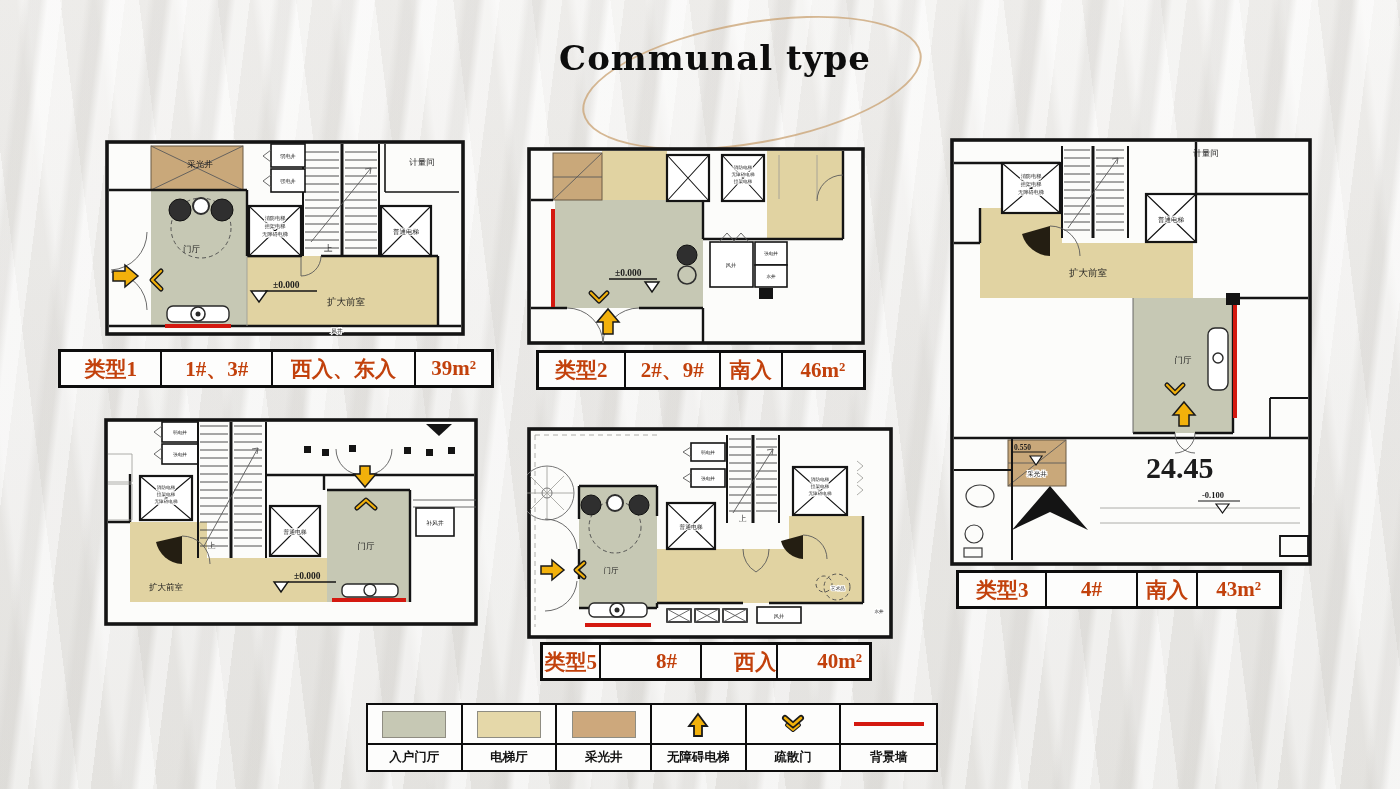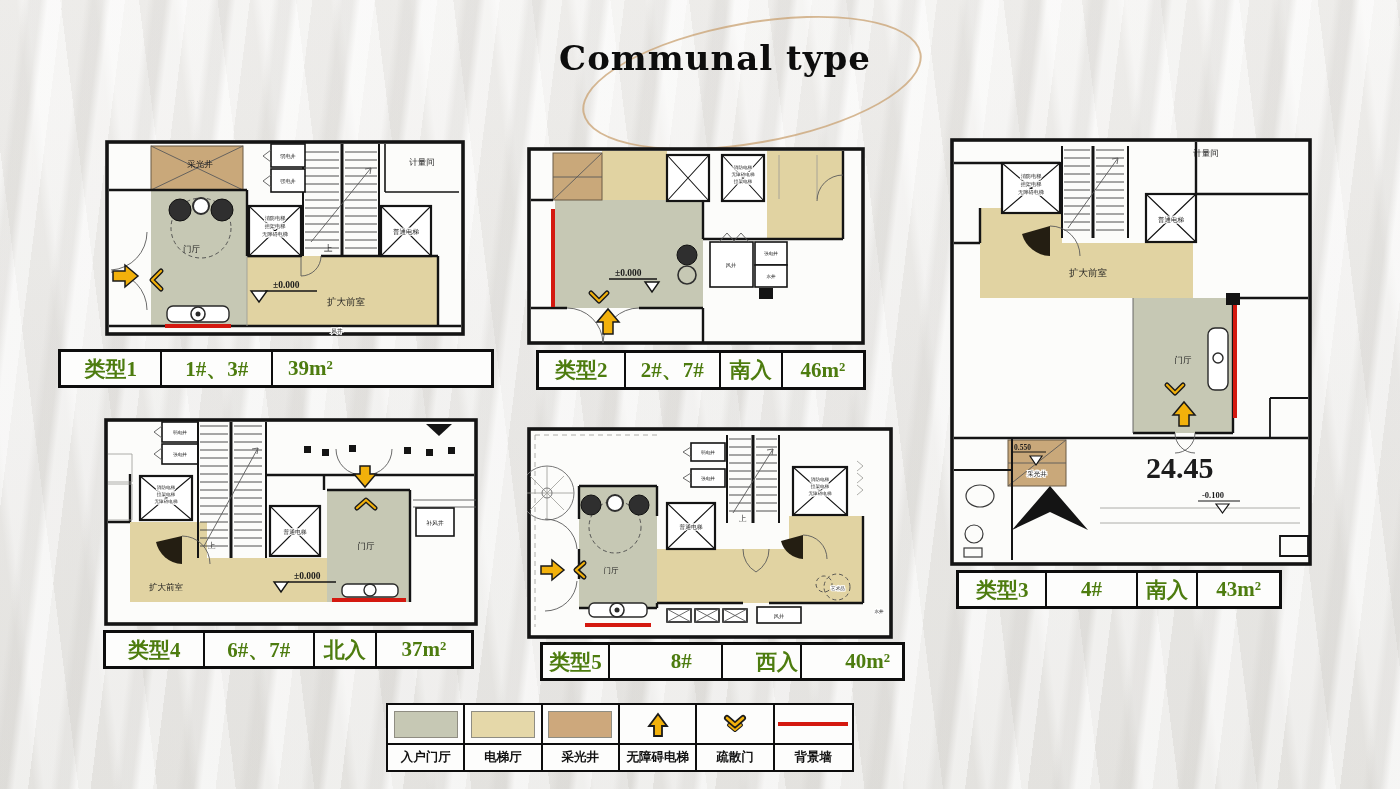--- a/index.html
+++ b/index.html
@@ -39,25 +39,25 @@
   .chev-b{stroke:#1a1a1a;stroke-width:5;fill:none;stroke-linecap:round;stroke-linejoin:round;}
   .chev-y{stroke:#f2b10b;stroke-width:2.2;fill:none;stroke-linecap:round;stroke-linejoin:round;}
   .dash{stroke:#4a4a4a;stroke-width:.9;fill:none;stroke-dasharray:4 3;}
   .fan{fill:#241e12;}
   .bench{fill:#fff;stroke:#2a2a2a;stroke-width:1.4;}
   .seat{fill:#2f2f2f;stroke:#111;stroke-width:1;}
   .lw{fill:#c9a87a;stroke:#6b5b45;stroke-width:1;}
   
   .type-table{position:absolute;display:flex;background:#fdfdfc;border:3px solid #0d0d0d;box-sizing:border-box;}
   .type-table .cell{display:flex;align-items:center;justify-content:center;
-    font-family:"Liberation Serif",serif;font-weight:700;font-size:21px;color:#4d7c0f;
+    font-family:"Liberation Serif",serif;font-weight:700;font-size:21px;color:#c2410c;
     border-right:2.5px solid #0d0d0d;white-space:nowrap;box-sizing:border-box;height:100%;}
   .type-table .cell:last-child{border-right:none;border-radius:15px;}
   
-  .legend{position:absolute;left:386px;top:703px;width:468px;background:#fdfdfc;
+  .legend{position:absolute;left:366px;top:703px;width:572px;background:#fdfdfc;
     border:2.5px solid #0d0d0d;display:grid;grid-template-columns:repeat(6,1fr);
     grid-template-rows:40px 25px;box-sizing:border-box;}
   .legend .sym,.legend .lab{display:flex;align-items:center;justify-content:center;
     border-right:2px solid #0d0d0d;box-sizing:border-box;}
   .legend .sym{border-bottom:2px solid #0d0d0d;}
   .legend .sym:nth-child(6),.legend .lab:nth-child(12){border-right:none;}
   .legend .lab{font-size:12.5px;font-weight:700;color:#111;}
   .swatch{width:62px;height:25px;border:1px solid #8f8d82;}
   .sw-foyer{background:#c6c8b4;}
   .sw-lift{background:#e5d8a9;}
@@ -442,45 +442,40 @@
         <rect class="room" x="230" y="180" width="44" height="16"></rect>
         <text class="t5 halo" x="252" y="191" text-anchor="middle">风井</text>
         <text class="t45 halo" x="352" y="186" text-anchor="middle">水井</text>
       </g>
     </svg>
   </div>
 
   <div class="type-table" style="left:58px;top:349px;width:436px;height:39px;">
     <div class="cell" style="width:23.6%">类型1</div>
     <div class="cell" style="width:25.7%">1#、3#</div>
+    <div class="cell" style="width:33.3%">西入、东入</div>
     <div class="cell" style="width:17.4%">39m²</div>
   </div>
 
   <div class="type-table" style="left:536px;top:350px;width:330px;height:40px;">
     <div class="cell" style="width:26.7%">类型2</div>
-    <div class="cell" style="width:29.4%">2#、7#</div>
+    <div class="cell" style="width:29.4%">2#、9#</div>
     <div class="cell" style="width:19.1%">南入</div>
     <div class="cell" style="width:24.8%">46m²</div>
   </div>
 
   <div class="type-table" style="left:956px;top:570px;width:326px;height:39px;">
     <div class="cell" style="width:27.6%">类型3</div>
     <div class="cell" style="width:28.2%">4#</div>
     <div class="cell" style="width:19%">南入</div>
     <div class="cell" style="width:25.2%">43m²</div>
   </div>
 
-  <div class="type-table" style="left:103px;top:630px;width:371px;height:39px;">
-    <div class="cell" style="width:27%">类型4</div>
-    <div class="cell" style="width:30.2%">6#、7#</div>
-    <div class="cell" style="width:17%">北入</div>
-    <div class="cell" style="width:25.8%">37m²</div>
-  </div>
-
-  <div class="type-table" style="left:540px;top:642px;width:365px;height:39px;gap:32px;">
+
+  <div class="type-table" style="left:540px;top:642px;width:332px;height:39px;gap:32px;">
     <div class="cell" style="width:25.4%">类型5</div>
     <div class="cell" style="width:30.7%">8#</div>
     <div class="cell" style="width:17.7%">西入</div>
     <div class="cell" style="width:26.2%">40m²</div>
   </div>
 
   <div class="legend">
     <div class="sym">
         <div class="swatch sw-foyer"></div>
       </div>

